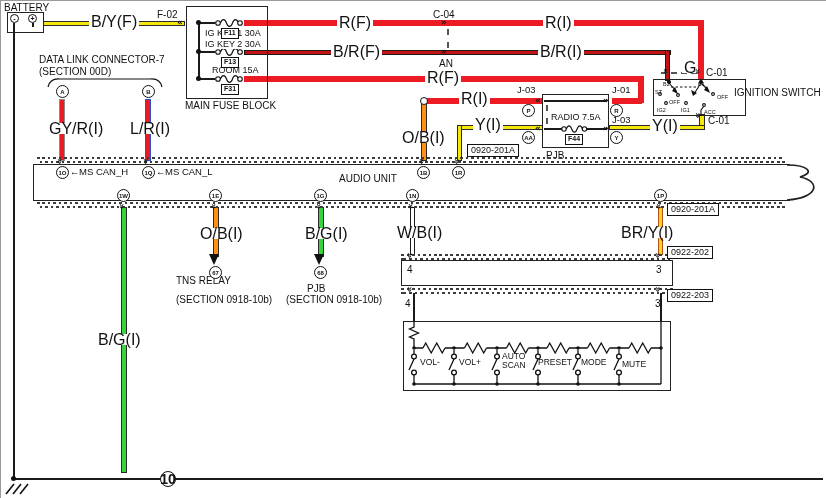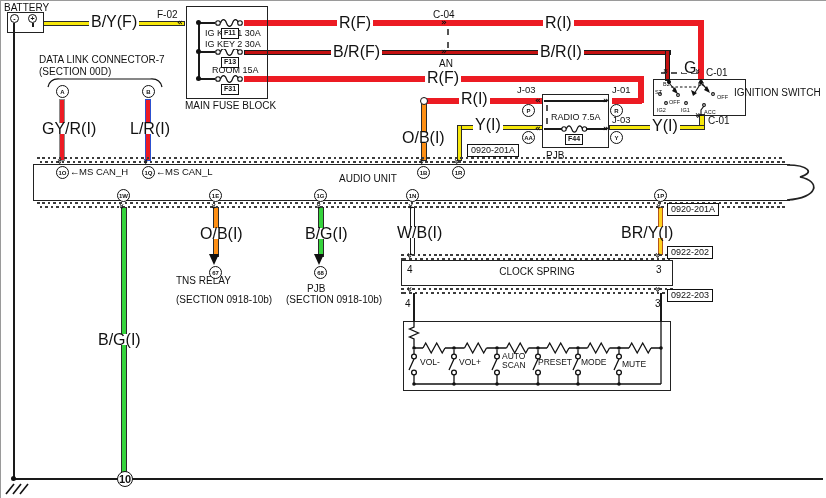--- a/index.html
+++ b/index.html
@@ -29,21 +29,21 @@
   .w-lr{background:#ec1b23;border:1.6px solid #2c50cf;}
   .w-bry{background:#ffd21e;border:1.6px solid #b3541c;}
   .w-blk{background:#1a1a1a;}
   .chv{position:absolute;font-family:"DejaVu Sans",sans-serif;font-weight:bold;font-size:9px;line-height:9px;color:#111;z-index:6;}
   .rot90{transform:rotate(90deg);}
   .dot{position:absolute;width:5px;height:5px;border-radius:50%;background:#111;z-index:5;}
   .oc{position:absolute;width:6px;height:6px;border-radius:50%;background:#fff;border:1.3px solid #111;z-index:5;}
   .term{position:absolute;width:11px;height:11px;border-radius:50%;background:#fff;border:1.1px solid #111;
         font-size:6px;line-height:6px;display:flex;align-items:center;justify-content:center;font-weight:bold;z-index:5;}
   .d9{width:7px;height:7px;font-size:7px;}
-  .term16{width:14px;height:14px;font-size:11px;}
+  .term16{width:14px;height:14px;font-size:14px;margin-left:43px;}
   .refbox{position:absolute;box-sizing:border-box;border:1.1px solid #111;background:#fff;font-size:9px;line-height:11px;padding:0 3px;white-space:nowrap;z-index:4;}
   .refsm{font-size:7px;line-height:8.5px;padding:0 2px;font-weight:bold;}
   .tri{position:absolute;width:0;height:0;border-left:5.5px solid transparent;border-right:5.5px solid transparent;border-top:11px solid #111;}
   .dashv{position:absolute;width:0;border-left:2px dashed #555;}
   .dashh{position:absolute;height:0;border-top:2px dashed #555;}
   svg{position:absolute;overflow:visible;}
 </style>
 </head>
 <body>
 
@@ -217,21 +217,21 @@
   <div class="lbl s95" style="left:611px;top:114px;">J-03</div>
   <div class="refbox" style="left:466px;top:143px;">0920-201A</div>
 
   <div class="lbl" style="left:38px;top:53px;">DATA LINK CONNECTOR-7</div>
   <div class="lbl" style="left:38px;top:65px;">(SECTION 00D)</div>
   <svg style="left:46px;top:75px;" width="116" height="12">
     <path d="M1 11 Q3 2 13 3 L103 3 Q113 2 115 11" fill="none" stroke="#111" stroke-width="1.2"></path>
   </svg>
   <div class="term" style="left:55px;top:84px;">A</div>
   <div class="term" style="left:141px;top:84px;">B</div>
-  <div class="wlbl" style="left:39px;top:122px;">GY/R(I)</div>
+  <div class="wlbl" style="left:46px;top:122px;">GY/R(I)</div>
   <div class="wlbl" style="left:127px;top:122px;">L/R(I)</div>
 
   <div class="band" style="left:36px;top:156px;width:748px;"></div>
   <div class="box noR" style="left:32px;top:163px;width:757px;height:37px;background:#fff;"></div>
   <svg style="left:786px;top:158px;" width="34" height="48">
     <path d="M0 6 C22 6 28 14 13 18 C34 22 32 39 0 41" fill="#fff" stroke="#222" stroke-width="1.7"></path>
   </svg>
   <div class="lbl" style="left:338px;top:172px;">AUDIO UNIT</div>
   <div class="band" style="left:36px;top:201px;width:748px;"></div>
 
@@ -276,21 +276,20 @@
   <div class="lbl" style="left:306px;top:282px;">PJB</div>
   <div class="lbl" style="left:285px;top:293px;">(SECTION 0918-10b)</div>
 
   <div class="refbox" style="left:666px;top:202px;">0920-201A</div>
   <div class="refbox" style="left:666px;top:245px;">0922-202</div>
 
   <div class="band" style="left:400px;top:253px;width:272px;"></div>
   <div class="chv rot90" style="left:406px;top:250px;">»</div>
   <div class="chv rot90" style="left:654px;top:250px;">»</div>
   <div class="box" style="left:400px;top:259px;width:272px;height:26px;background:#fff;"></div>
-  <div class="lbl ctr" style="left:400px;top:265px;width:272px;">CLOCK SPRING</div>
   <div class="lbl" style="left:406px;top:263px;">4</div>
   <div class="lbl" style="left:655px;top:263px;">3</div>
   <div class="band" style="left:400px;top:287px;width:272px;"></div>
   <div class="chv rot90" style="left:406px;top:284px;">»</div>
   <div class="chv rot90" style="left:654px;top:284px;">»</div>
   <div class="refbox" style="left:666px;top:288px;">0922-203</div>
   <div class="lbl" style="left:404px;top:297px;">4</div>
   <div class="lbl" style="left:654px;top:297px;">3</div>
 
   <div class="box" style="left:402px;top:320px;width:268px;height:70px;background:#fff;"></div>

